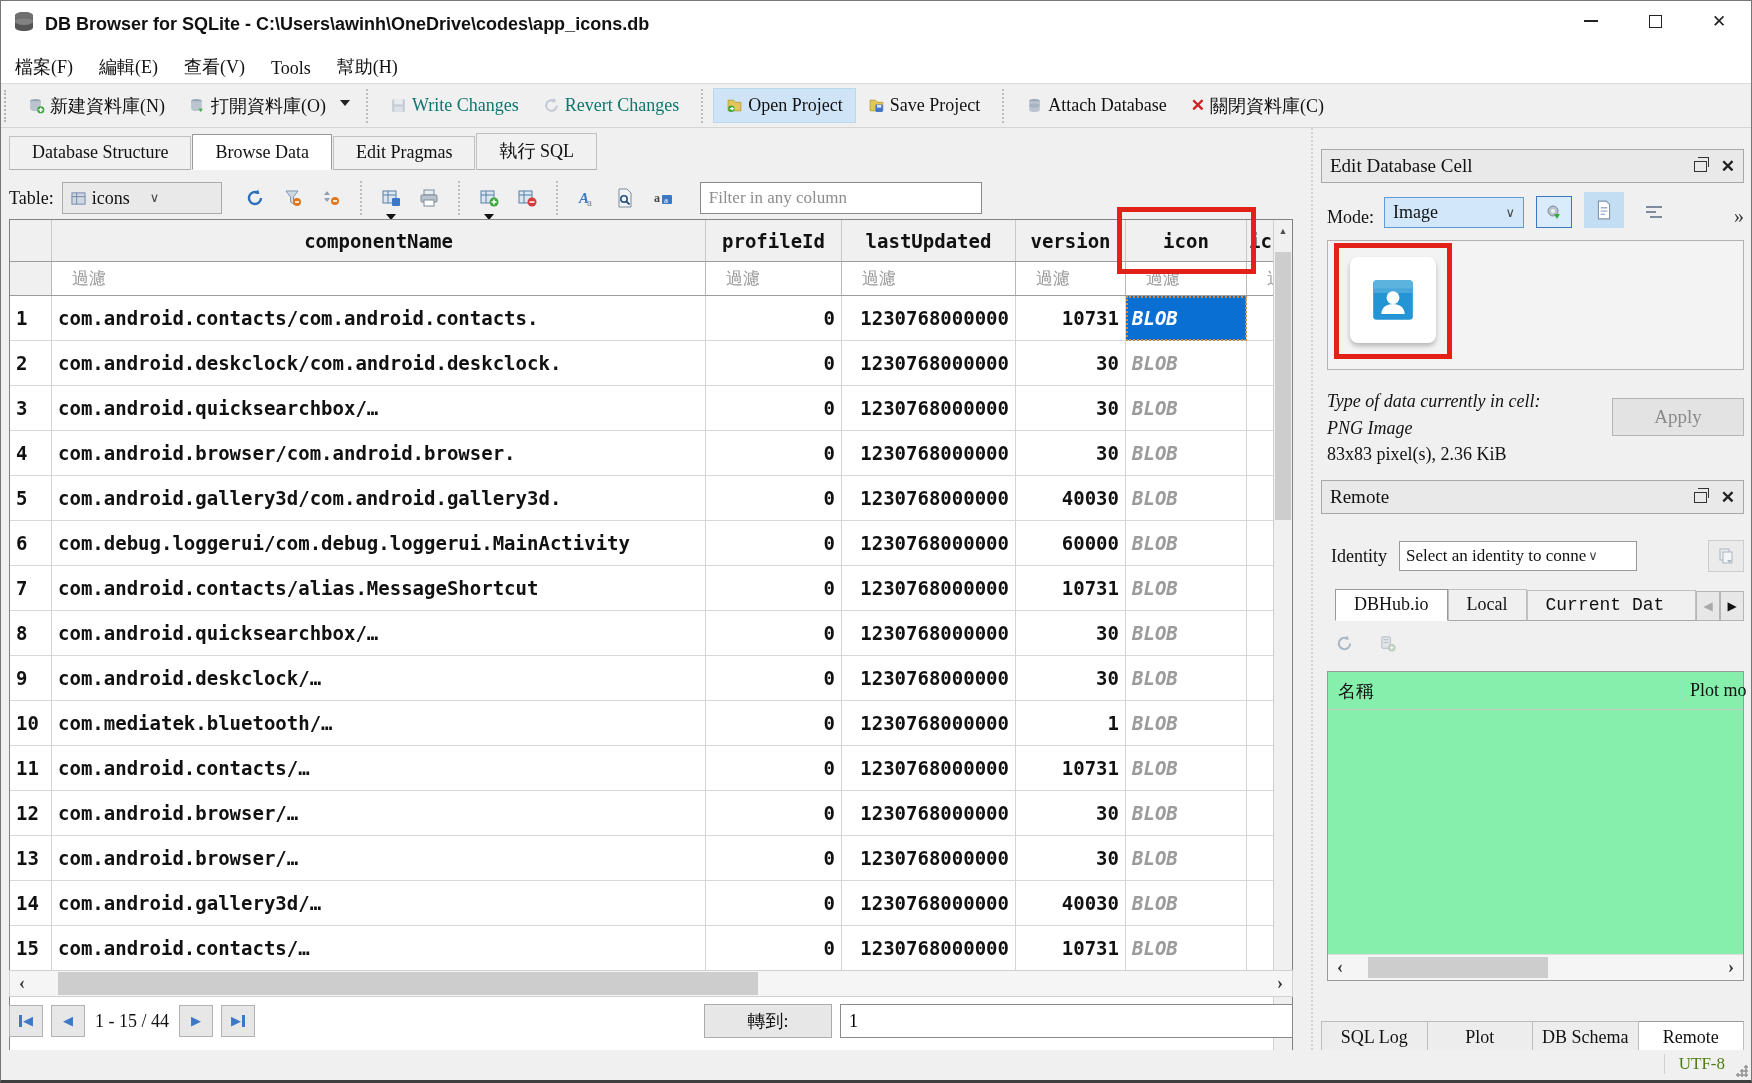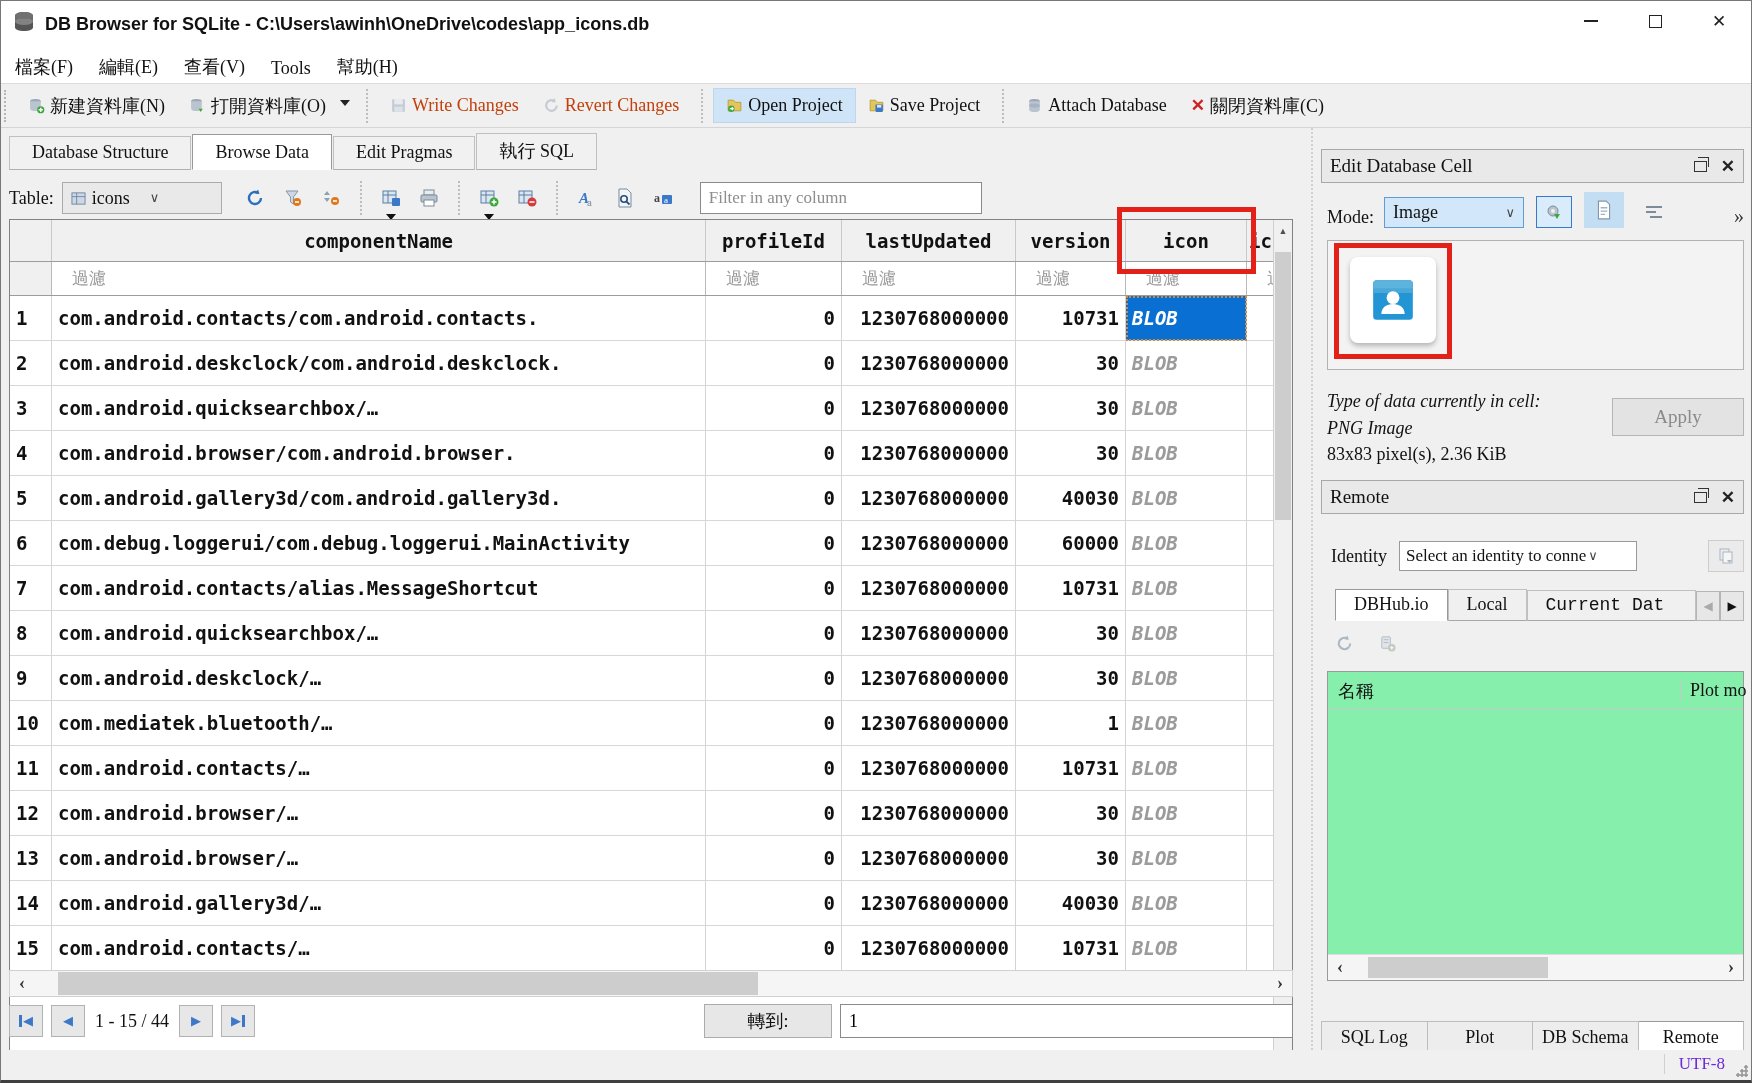--- a/index.html
+++ b/index.html
@@ -19,21 +19,21 @@
   .max-box { width:13px; height:13px; border:1.5px solid #222; }
   .min-bar { width:14px; height:0; border-top:2px solid #222; }
   
   .menubar { position:absolute; top:47px; left:0; right:0; height:35px; background:#fff; display:flex; align-items:flex-end; font-size:18px; }
   .menu-item { padding:4px 12px; margin-left:2px; }
   
   .toolbar { position:absolute; top:82px; left:0; right:0; height:45px; background:#f0f0f0;
     border-top:1px solid #dcdcdc; border-bottom:1px solid #d5d5d5; display:flex; align-items:center; font-size:18px; }
   .tb-grip { width:8px; height:32px; border-left:2px dotted #b5b5b5; margin:0 4px 0 3px; }
   .tb-btn { display:flex; align-items:center; gap:5px; padding:6px 12px; white-space:nowrap; }
-  .tb-btn.disabled { color:#c2410c; }
+  .tb-btn.disabled { color:#0f766e; }
   .tb-btn.disabled svg { opacity:.45; }
   .tb-btn.highlight { background:#cfe4f7; border:1px solid #bcd8ef; }
   .tb-sep { width:1px; height:34px; border-left:2px dotted #bdbdbd; margin:0 10px; }
   .tb-caret { width:0; height:0; border-left:5px solid transparent; border-right:5px solid transparent; border-top:6px solid #222; margin:16px 6px 0 2px; align-self:flex-start; }
   .close-x { color:#cf2222; font-weight:bold; font-size:17px; }
   
   .left-area { position:absolute; top:127px; left:0; width:1308px; height:926px; }
   .dock { position:absolute; top:127px; left:1310px; right:0; height:926px; border-left:2px dotted #d0d0d0; }
   
   .doc-tabs { position:absolute; top:8px; left:8px; height:34px; display:flex; align-items:flex-end; font-size:18px; }
@@ -125,21 +125,21 @@
   .rl-h2 { border-left:1px solid #c9c9c9; padding-left:8px; width:62px; white-space:nowrap; overflow:visible; }
   .rl-scroll { position:absolute; bottom:0; left:0; right:0; height:26px; background:#f5f5f5; border-top:1px solid #ddd; }
   .rl-thumb { position:absolute; left:40px; top:2px; width:180px; height:21px; background:#cdcdcd; }
   
   .bottom-tabs { position:absolute; left:8px; right:7px; top:893px; height:33px; display:flex; font-size:18px; }
   .btab { flex:1; display:flex; align-items:center; justify-content:center; background:#ededed; border:1px solid #bdbdbd; border-left:none; }
   .btab:first-child { border-left:1px solid #bdbdbd; }
   .btab.active { background:#fff; border-top:1px solid #999; }
   
   .statusbar { position:absolute; left:0; right:0; bottom:0; height:30px; background:#f0f0f0; }
-  .status-enc { position:absolute; right:26px; top:4px; font-size:17px; color:#6d28d9; border-left:1px solid #d0d0d0; padding-left:14px; }
+  .status-enc { position:absolute; right:26px; top:4px; font-size:17px; color:#4d7c0f; border-left:1px solid #d0d0d0; padding-left:14px; }
   .resize-grip { position:absolute; right:3px; bottom:3px; width:12px; height:12px;
     background: radial-gradient(circle at 2px 10px,#9a9a9a 1.5px,transparent 2px),
                 radial-gradient(circle at 6px 10px,#9a9a9a 1.5px,transparent 2px),
                 radial-gradient(circle at 10px 10px,#9a9a9a 1.5px,transparent 2px),
                 radial-gradient(circle at 6px 6px,#9a9a9a 1.5px,transparent 2px),
                 radial-gradient(circle at 10px 6px,#9a9a9a 1.5px,transparent 2px),
                 radial-gradient(circle at 10px 2px,#9a9a9a 1.5px,transparent 2px); }
 </style>
 </head>
 <body>

